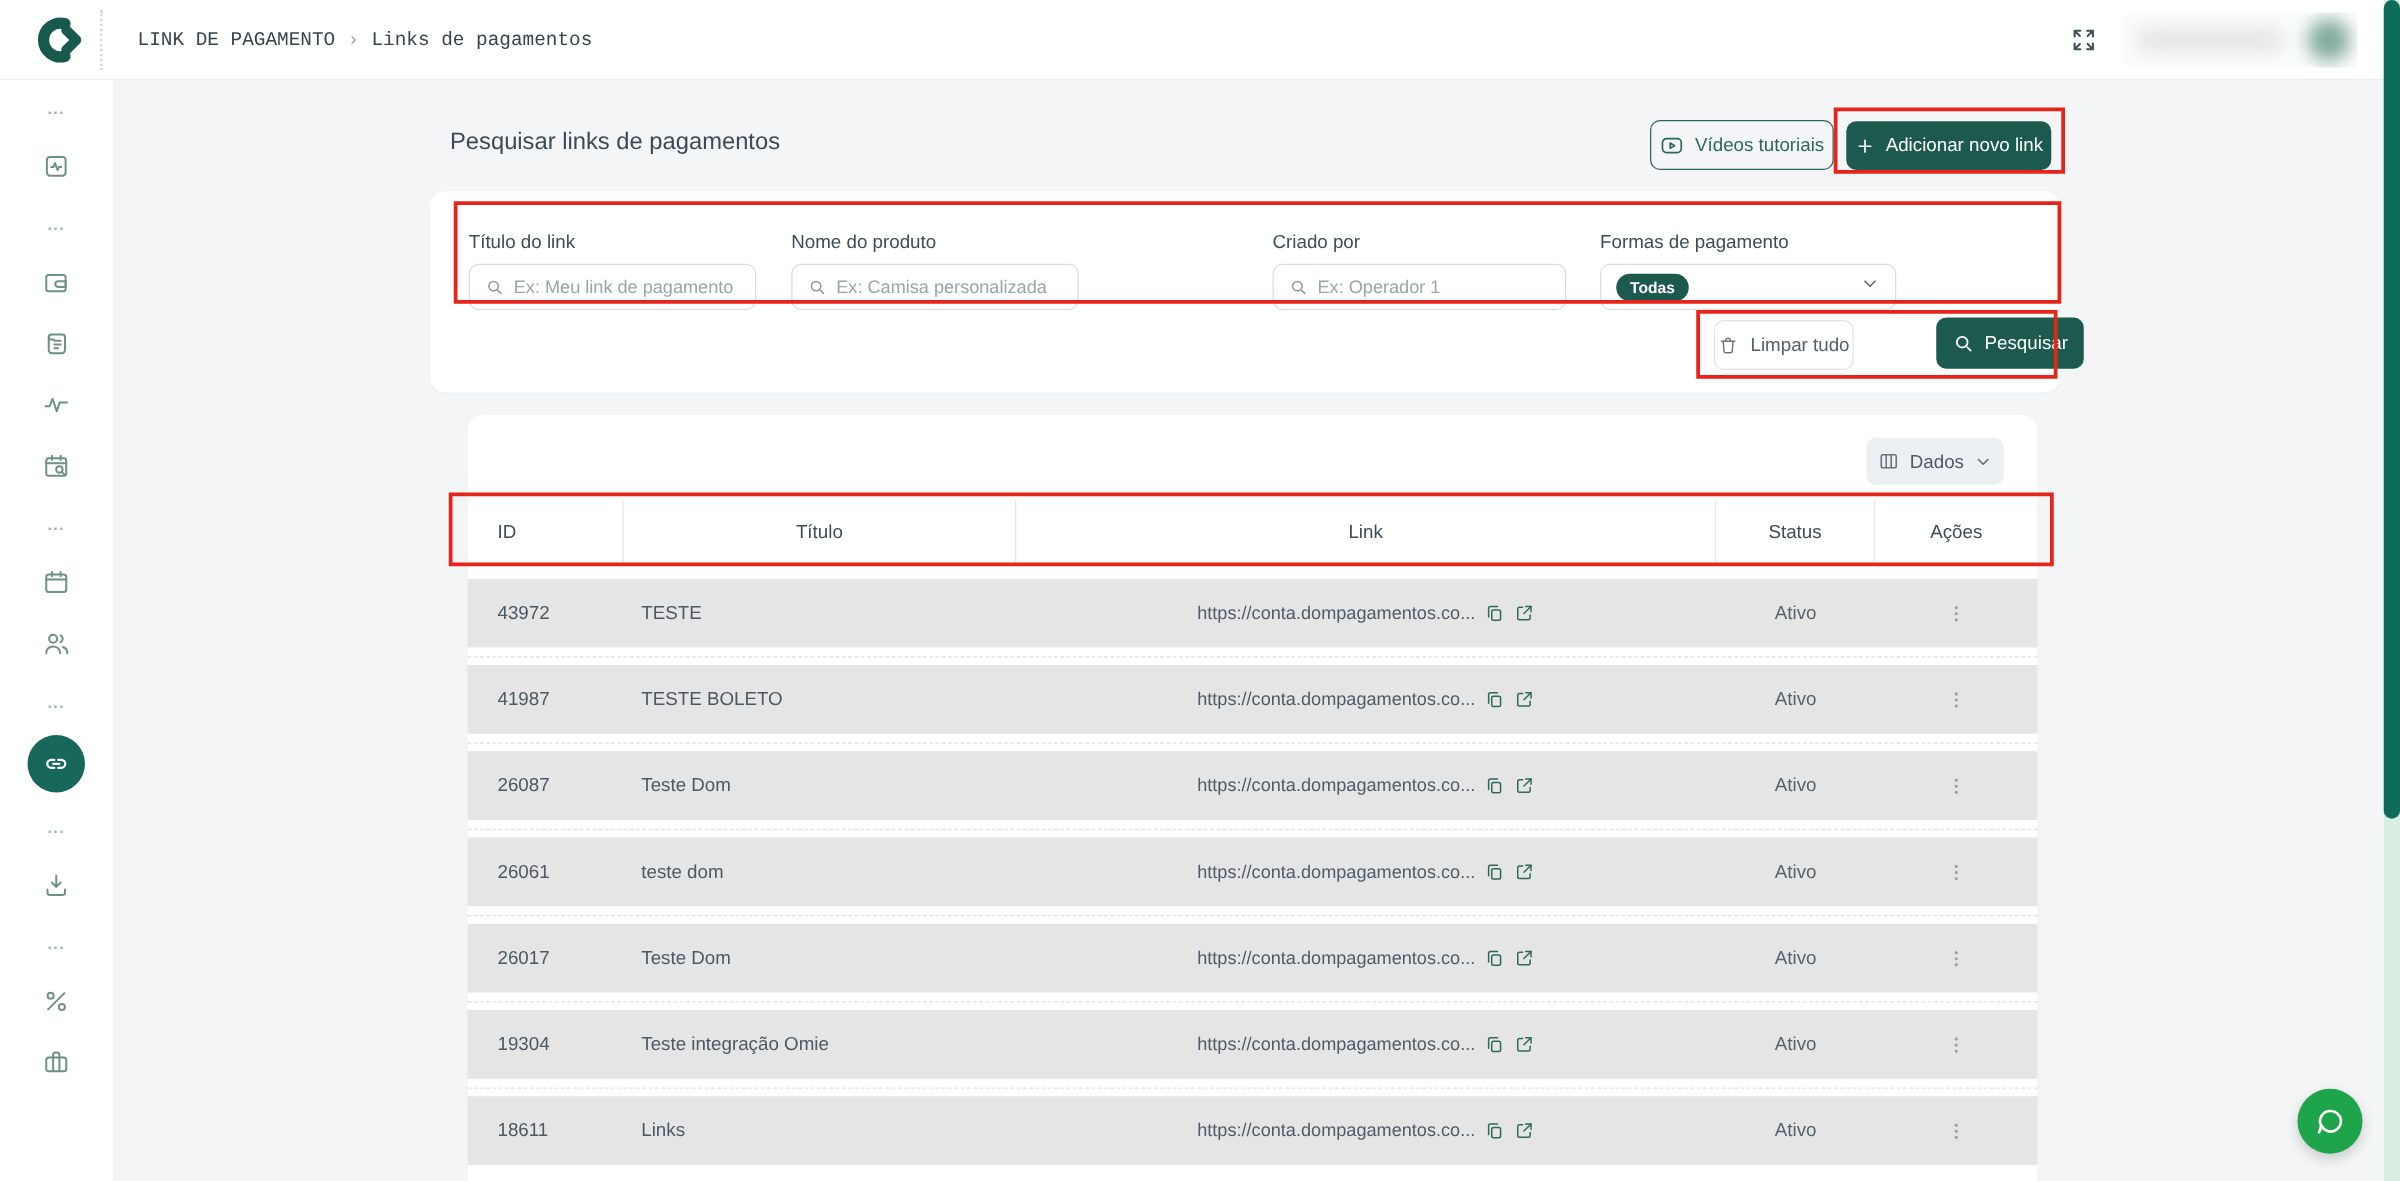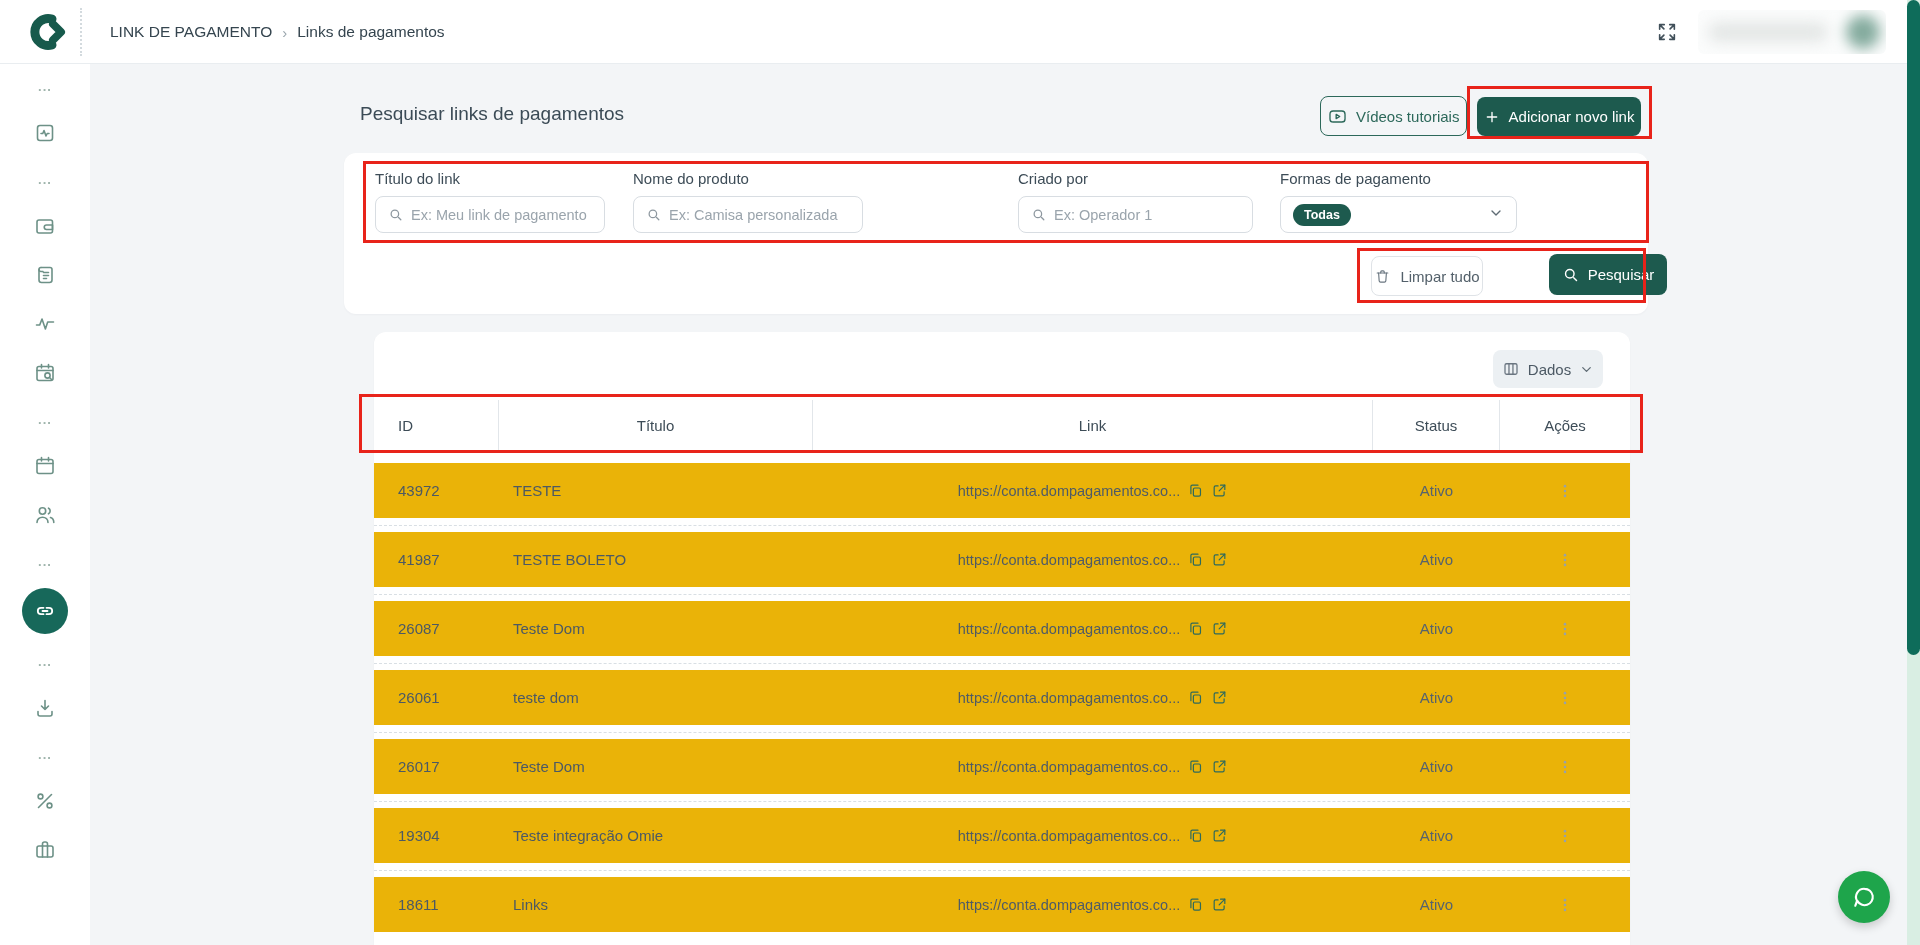--- a/index.html
+++ b/index.html
@@ -11,21 +11,21 @@
     --thumb:#0e6c5a;
     --track:#d9eee3;
     --slate:#3d4c57;
     --txt:#4c5964;
     --muted:#9aa4ac;
     --border:#d8dde2;
   }
   *{box-sizing:border-box;margin:0;padding:0}
   html,body{width:1920px;height:945px;overflow:hidden;font-family:"Liberation Sans",sans-serif;background:#f3f5f7;}
   
-  .topbar{position:absolute;left:0;top:0;width:1920px;height:64px;background:#fff;border-bottom:1px solid #e9edf0;z-index:20;}
+  .topbar{position:absolute;left:0;top:0;width:1920px;height:64px;background:#fff;border-bottom:1px solid #e9edf0;z-index:20;font-family:Liberation Mono, monospace;}
   .logo{position:absolute;left:30px;top:12px;width:40px;height:40px;color:#175a4c;cursor:pointer;}
   .topbar-divider{position:absolute;left:80px;top:8px;height:48px;border-left:2px dotted #d3dade;}
   .breadcrumb{position:absolute;left:110px;top:0;height:64px;display:flex;align-items:center;gap:10px;font-size:15.5px;color:#35454f;}
   .breadcrumb .crumb{cursor:pointer;}
   .breadcrumb .sep{color:#9aa6ad;font-size:15px;}
   .expand-btn{position:absolute;left:1656px;top:21px;width:22px;height:22px;color:#41505a;cursor:pointer;}
   .profile{position:absolute;left:1698px;top:10px;width:188px;height:44px;border-radius:6px;overflow:hidden;background:#fbfcfc;}
   .profile .blurwrap{position:absolute;inset:0;filter:blur(7px);}
   .profile .pbar{position:absolute;left:10px;top:12px;width:120px;height:20px;border-radius:10px;background:#e4e7e6;}
   .profile .pav{position:absolute;right:6px;top:5px;width:34px;height:34px;border-radius:50%;background:#84ab9e;}
@@ -37,41 +37,41 @@
   .side-item.active{height:56px;}
   .active-circle{width:46px;height:46px;border-radius:50%;background:#17685a;display:flex;align-items:center;justify-content:center;color:#fff;}
   .active-circle svg{width:24px;height:24px;}
   
   .page-title{position:absolute;left:360px;top:103px;font-size:19px;font-weight:500;color:#3b4b56;}
   .btn{display:inline-flex;align-items:center;justify-content:center;gap:9px;border-radius:8px;font-size:15px;cursor:pointer;white-space:nowrap;}
   .btn-videos{position:absolute;left:1320px;top:96px;height:40px;padding:0 7px;border:1px solid var(--teal-outline);color:var(--teal-outline);background:transparent;}
   .btn-add{position:absolute;left:1477px;top:97px;height:39px;width:164px;background:var(--teal-dark);color:#fff;border:none;}
   
   .filter-card{position:absolute;left:344px;top:153px;width:1304px;height:161px;background:#fff;border-radius:12px;box-shadow:0 1px 2px rgba(40,60,70,.04);}
-  .ffield{position:absolute;top:17px;}
+  .ffield{position:absolute;top:32px;}
   .ffield .flabel{display:block;font-size:15px;color:var(--slate);margin-bottom:9px;}
   .finput{display:flex;align-items:center;gap:8px;height:37px;border:1px solid var(--border);border-radius:8px;background:#fff;padding:0 12px;color:#8d979f;}
   .finput input{border:none;outline:none;flex:1;font-size:14.5px;color:#41505a;font-family:inherit;background:transparent;min-width:0;}
   .finput input::placeholder{color:var(--muted);}
   .fselect{display:flex;align-items:center;height:37px;border:1px solid var(--border);border-radius:8px;background:#fff;padding:0 12px;cursor:pointer;}
   .badge{background:var(--teal-dark);color:#fff;font-size:12.5px;font-weight:bold;border-radius:11px;padding:4px 11px;}
   .fselect .chev{margin-left:auto;color:#5f6b74;}
   .f1{left:31px;width:230px;} .f2{left:289px;width:230px;} .f3{left:674px;width:235px;} .f4{left:936px;width:237px;}
   .ffield .finput,.ffield .fselect{width:100%;}
   .btn-clear{position:absolute;left:1027px;top:103px;height:40px;width:112px;background:#fff;border:1px solid #dfe3e7;color:#53606a;}
   .btn-search{position:absolute;left:1168px;top:101px;height:41px;width:118px;background:var(--teal-dark);color:#fff;border:none;margin-left:37px;}
   
   .table-card{position:absolute;left:374px;top:332px;width:1256px;height:613px;background:#fff;border-radius:12px 12px 0 0;box-shadow:0 1px 2px rgba(40,60,70,.04);}
   .btn-dados{position:absolute;left:1119px;top:18px;height:38px;width:110px;background:#ecf0f3;border:none;color:#4c5964;gap:8px;}
   .thead{position:absolute;left:0;top:68px;width:1256px;height:50px;display:grid;grid-template-columns:125px 314px 560px 127px 130px;}
   .th{display:flex;align-items:center;justify-content:center;font-size:15px;color:var(--slate);}
   .th:nth-child(-n+4){border-right:1px solid #e2e6ea;text-align:right;}
   .th.th-id{justify-content:flex-start;padding-left:24px;}
   .rows{position:absolute;left:0;top:131px;width:1256px;}
-  .trow{position:relative;height:55px;margin-bottom:14px;background:#eab308;display:grid;grid-template-columns:125px 314px 560px 127px 130px;align-items:center;}
+  .trow{position:relative;height:55px;margin-bottom:14px;background:#e5e5e5;display:grid;grid-template-columns:125px 314px 560px 127px 130px;align-items:center;}
   .trow::after{content:"";position:absolute;left:0;right:0;bottom:-8px;border-top:1px dashed #d9dfe4;}
   .trow:last-child::after{display:none;}
   .cell{font-size:15px;color:var(--txt);}
   .cell-id{padding-left:24px;}
   .cell-titulo{padding-left:14px;}
   .cell-link{display:flex;align-items:center;justify-content:center;gap:7px;font-size:14.5px;color:#4f5b66;}
   .cell-link .licon{color:#2e6a5c;cursor:pointer;display:flex;}
   .cell-status{text-align:center;color:#57636d;}
   .cell-acoes{display:flex;justify-content:center;}
   .kebab{color:#95a0a8;cursor:pointer;display:flex;}

